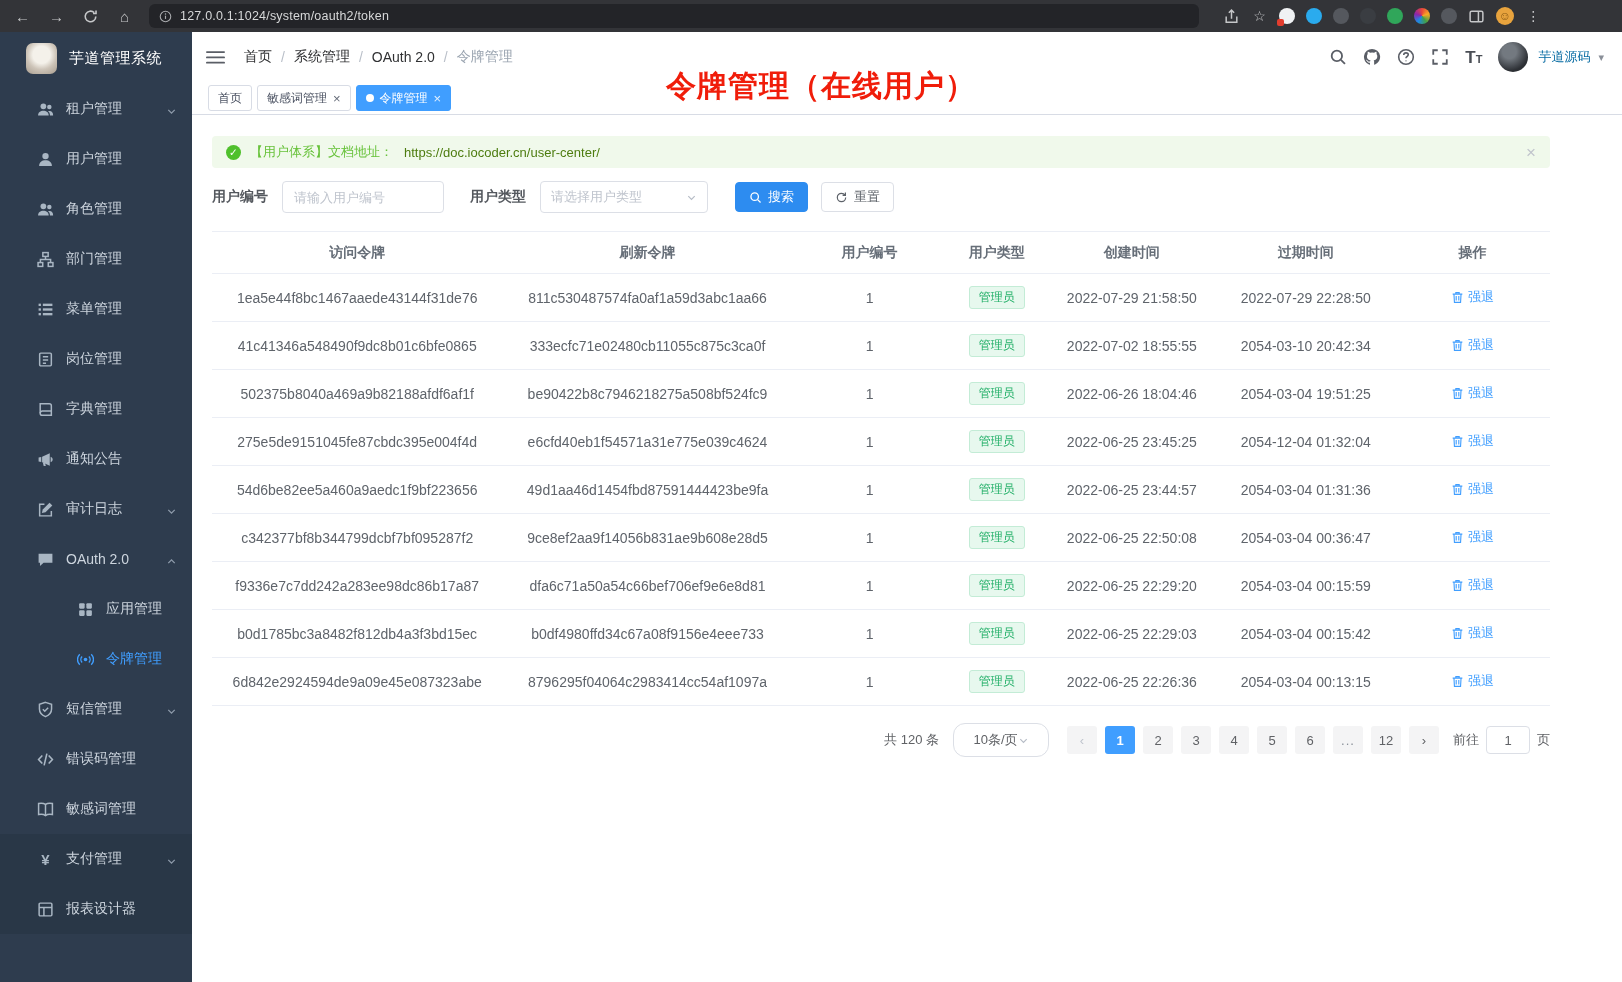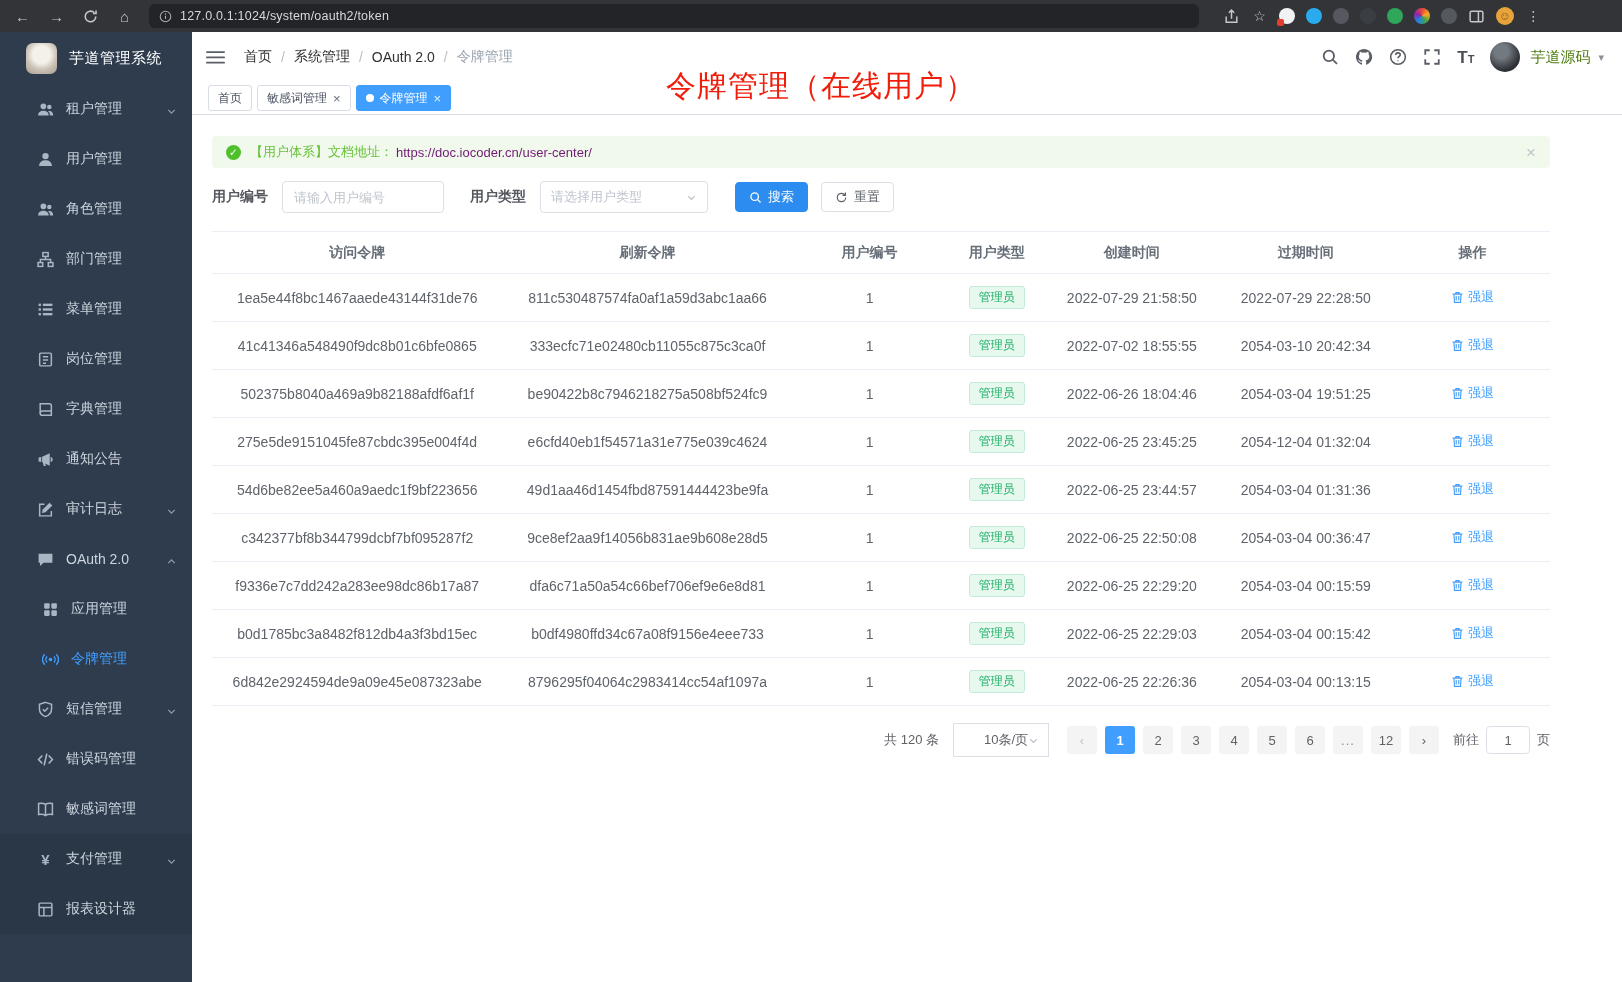--- a/index.html
+++ b/index.html
@@ -33,48 +33,48 @@
 .logo{height:52px;display:flex;align-items:center;padding-left:26px;gap:12px;cursor:pointer}
 .logo-img{width:31px;height:31px;border-radius:7px;background:radial-gradient(circle at 50% 38%,#f4f1ea 0 35%,#cdc4b8 60%,#a79c8e);flex:none}
 .logo-title{color:#fff;font-size:15px;font-weight:400;letter-spacing:.5px;white-space:nowrap}
 .mi{height:50px;display:flex;align-items:center;padding:0 15px 0 37px;font-size:14px;color:#cdd5de;cursor:pointer;white-space:nowrap}
 .mi-ic{width:17px;height:17px;margin-right:12px;color:#a9b6c3;display:inline-flex;align-items:center;justify-content:center;flex:none}
 .mi-ic svg{width:100%;height:100%}
 .mi-lb{flex:1}
 .mi-ch{width:11px;height:11px;color:#8e9bab;flex:none}
 .mi-ch svg{width:100%;height:100%}
 .mi-ch.up svg{transform:rotate(180deg)}
-.mi.sub{padding-left:42px}
+.mi.sub{padding-left:77px}
 .mi.act,.mi.act .mi-ic{color:#409eff}
 .mi.sect{background:#293747}
 
 .main{flex:1;display:flex;flex-direction:column;min-width:0;background:#fff}
 .topbar{height:50px;display:flex;align-items:center;padding:0 18px 0 14px;flex:none}
 .hamb{width:19px;height:17px;color:#5a5e66;margin-right:19px;cursor:pointer}
 .breadcrumb{display:flex;align-items:center;gap:9px;font-size:14px;color:#303133}
 .bc-sep{color:#b9bfc8}
 .bc-last{color:#9aa4b0}
 .tright{margin-left:auto;display:flex;align-items:center;gap:16px;color:#5a5e66}
 .tb-ic{width:18px;height:18px;cursor:pointer}
 .ttic{font-weight:700;font-size:17px;line-height:1;color:#4a4e55;cursor:pointer}
 .ttic small{font-size:11px;font-weight:700}
 .uavatar{width:30px;height:30px;border-radius:50%;background:radial-gradient(circle at 38% 32%,#737980 0 25%,#2c2f34 70%);cursor:pointer}
-.uname{font-size:15px;color:#4d7c0f;margin-left:-6px;cursor:pointer}
+.uname{font-size:13px;color:#0369a1;margin-left:-6px;cursor:pointer}
 .caret{font-size:11px;color:#8a8f98;margin-left:-8px;cursor:pointer}
 .tabbar{height:33px;border-bottom:1px solid #d8dce5;display:flex;align-items:center;gap:5px;padding:0 16px;flex:none}
 .tab{height:26px;display:inline-flex;align-items:center;gap:6px;padding:0 9px;border:1px solid #d8dce5;border-radius:3px;font-size:12px;color:#495060;background:#fff;cursor:pointer;white-space:nowrap}
 .tab.active{background:#409eff;border-color:#409eff;color:#fff}
 .tab .dot{width:8px;height:8px;border-radius:50%;background:#fff;display:inline-block}
 .tab .x{font-size:13px;line-height:1;opacity:.85}
 
 
 .content{flex:1;padding:21px 72px 0 20px;position:relative;min-width:0}
 .alert{height:32px;background:#f0f9eb;border-radius:4px;display:flex;align-items:center;padding:0 14px;font-size:13px;color:#67c23a;margin-bottom:13px}
 .alert .chk{width:15px;height:15px;border-radius:50%;background:#4fc02c;color:#fff;font-size:10.5px;display:inline-flex;align-items:center;justify-content:center;margin-right:9px;flex:none}
-.al-link{color:#701a75;text-decoration:none;margin-left:3px}
+.al-link{color:#4d7c0f;text-decoration:none;margin-left:11px}
 .alert .close{margin-left:auto;color:#c0c4cc;font-size:17px;cursor:pointer;line-height:1}
 
 .filters{display:flex;align-items:center;margin:0 0 18px}
 .f-label{font-weight:700;color:#54585e;margin-right:14px;font-size:14px;white-space:nowrap}
 .f-input{width:162px;height:32px;border:1px solid #dcdfe6;border-radius:4px;padding:0 11px;font-size:13px;color:#606266;outline:none;font-family:inherit}
 .f-input::placeholder{color:#bfc4cd}
 .f-gap{width:26px}
 .f-select{width:168px;height:32px;border:1px solid #dcdfe6;border-radius:4px;display:flex;align-items:center;justify-content:space-between;padding:0 10px;cursor:pointer;background:#fff}
 .f-select .ph{font-size:13px;color:#bfc4cd}
 .selch{width:11px;height:11px;color:#b6bcc6;flex:none}
@@ -85,30 +85,30 @@
 
 .data-table{width:100%;border-collapse:collapse;table-layout:fixed;border-top:1px solid #ebeef5}
 .data-table th{height:42px;font-size:14px;font-weight:700;color:#666e78;border-bottom:1px solid #ebeef5;text-align:center;padding:0 6px;white-space:nowrap}
 .data-table td{height:48px;font-size:14px;color:#5f646b;border-bottom:1px solid #ebeef5;text-align:center;padding:0 6px;white-space:nowrap;overflow:hidden;text-overflow:ellipsis}
 .tag{display:inline-block;padding:2px 9px;font-size:12px;line-height:17px;border-radius:3px;background:#e7f8ee;border:1px solid #c3ecd6;color:#1fae66}
 .act-link{color:#409eff;font-size:13px;display:inline-flex;align-items:center;gap:4px;cursor:pointer;text-decoration:none}
 .dlt{width:13px;height:13px}
 
 .pagination{display:flex;align-items:center;justify-content:flex-end;margin-top:17px;font-size:13px;color:#606266}
 .pg-total{margin-right:14px;white-space:nowrap}
-.pg-size{width:96px;height:30px;border:1px solid #dcdfe6;border-radius:0;display:flex;align-items:center;justify-content:flex-end;padding:16px 9px;margin-right:14px;cursor:pointer}
+.pg-size{width:96px;height:30px;border:1px solid #dcdfe6;border-radius:12px;display:flex;align-items:center;justify-content:center;padding:16px 9px;margin-right:14px;cursor:pointer}
 .pg-pages{display:inline-flex}
 .pg-btn{min-width:30px;height:28px;border:none;border-radius:3px;background:#f4f4f5;color:#606266;font-size:13px;margin:0 4px;cursor:pointer;font-family:inherit;display:inline-flex;align-items:center;justify-content:center;padding:0 4px}
 .pg-btn.active{background:#409eff;color:#fff;font-weight:700}
 .pg-btn.prev{color:#bfc4cd}
 .pg-btn.ell{letter-spacing:1px;color:#8a9099}
 .pg-goto{display:inline-flex;align-items:center;gap:7px;margin-left:10px;white-space:nowrap}
 .pg-input{width:44px;height:28px;border:1px solid #dcdfe6;border-radius:4px;text-align:center;font-size:13px;color:#606266;outline:none;font-family:inherit}
 
-.annotation{position:absolute;left:666px;top:66px;font-size:30px;font-weight:400;color:#f01d0a;letter-spacing:1px;z-index:40;white-space:nowrap}
+.annotation{position:absolute;left:666px;top:66px;font-size:30px;font-weight:700;color:#f01d0a;letter-spacing:1px;z-index:40;white-space:nowrap}
 </style>
 </head>
 <body>
 
 <div class="chrome">
   <div class="cnav">
     <span class="ci">←</span>
     <span class="ci">→</span>
     <span class="ci svgic">
         <svg viewBox="0 0 16 16" fill="none" stroke="currentColor" stroke-width="1.5">

